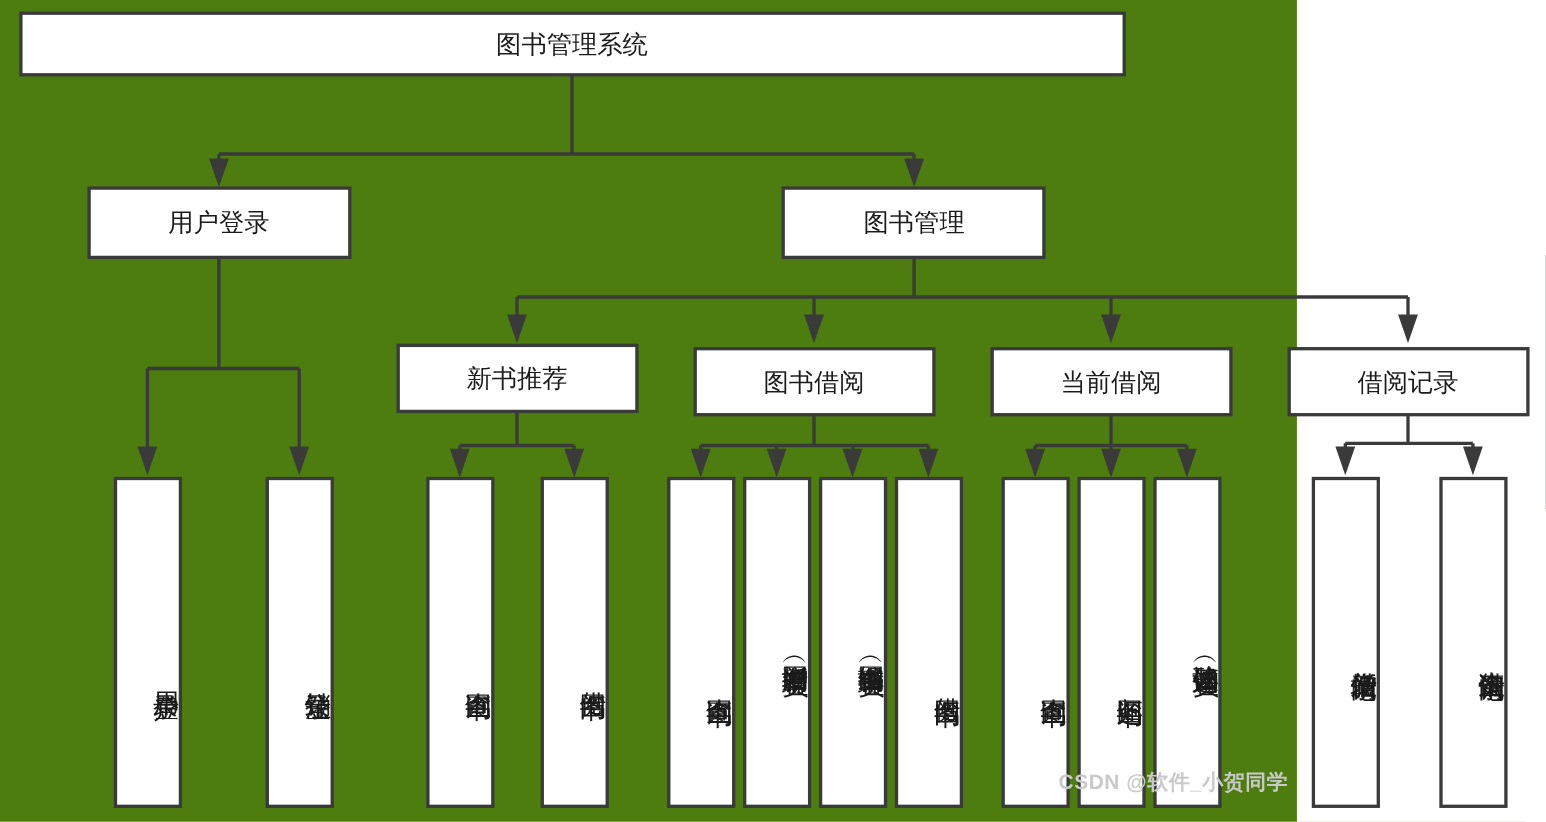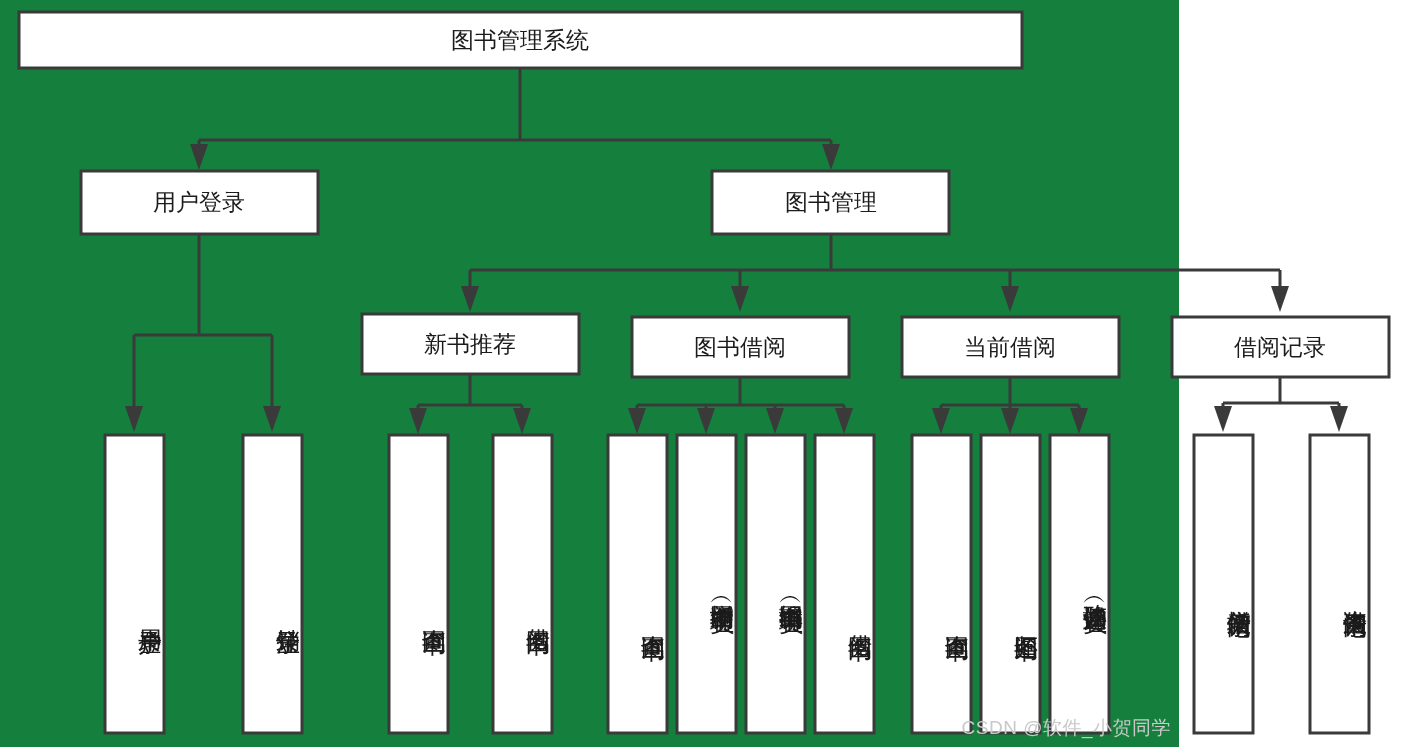--- a/index.html
+++ b/index.html
@@ -11,21 +11,21 @@
     width: 1405px;
     height: 747px;
     font-family: "Liberation Sans", "DejaVu Sans", sans-serif;
     overflow: hidden;
     position: relative;
   }
   #diagram-root {
     position: relative;
     width: 1179px;
     height: 747px;
-    background: #15803d;
+    background: #4d7c0f;
   }
   svg#tree-svg {
     position: absolute;
     left: 0;
     top: 0;
     width: 1405px;
     height: 747px;
     display: block;
   }
   .node-box {
@@ -62,26 +62,27 @@
     display: flex;
     align-items: flex-start;
     justify-content: center;
     white-space: nowrap;
     pointer-events: none;
     overflow: hidden;
   }
   .watermark {
     position: absolute;
     right: 8px;
-    bottom: 6px;
+    bottom: 23px;
     font-family: "Liberation Sans", "DejaVu Sans", sans-serif;
     font-size: 19px;
     color: #c9c9c9;
     letter-spacing: 0.5px;
     user-select: none;
+    font-weight: bold;
   }
 </style>
 </head>
 <body>
 
 <div id="diagram-root">
 
   <svg id="tree-svg" viewBox="0 0 1405 747" xmlns="http://www.w3.org/2000/svg">
     <defs>
       <g id="arrow-shape">

